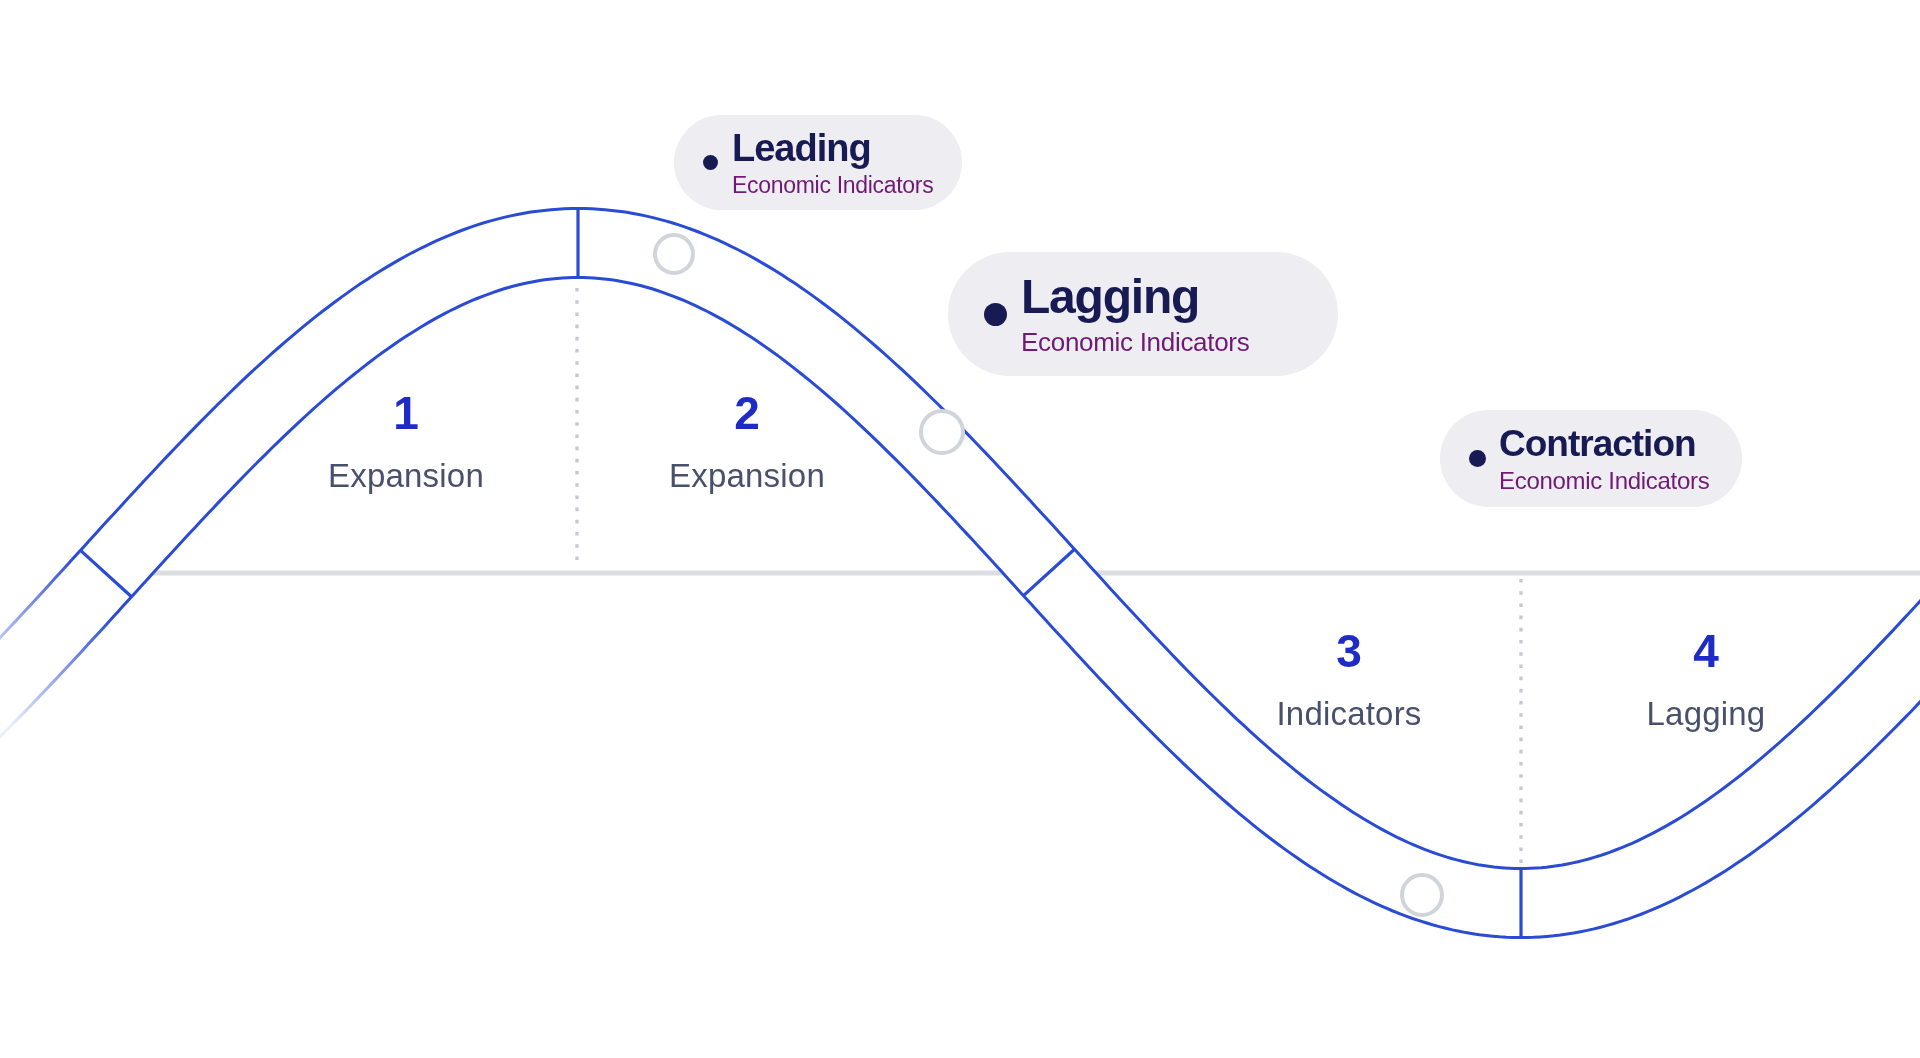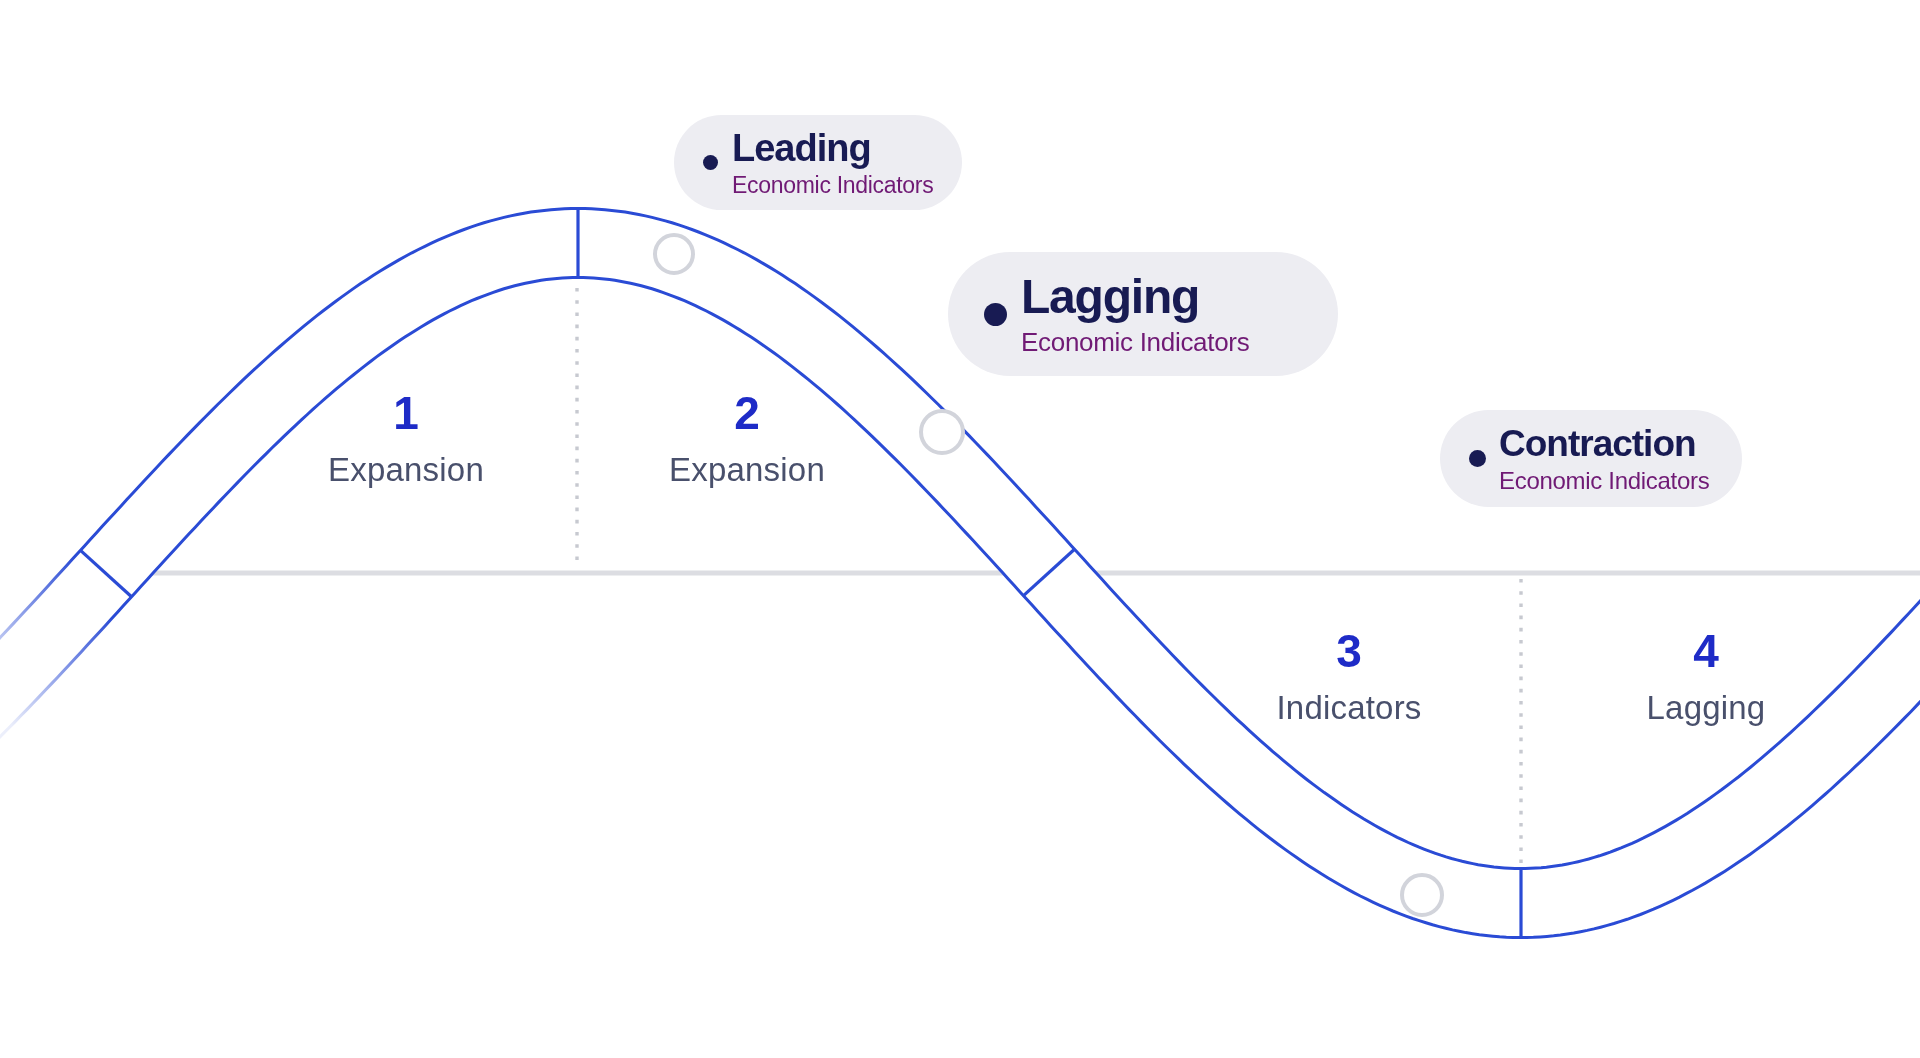--- a/index.html
+++ b/index.html
@@ -35,21 +35,21 @@
   .badge.coincident .dot{width:17px;height:17px;margin-right:13px;}
   .badge.coincident .title{font-size:37px;line-height:43px;}
   .badge.coincident .subtitle{font-size:24px;line-height:31px;}
 
   
   .phase{
     position:absolute;display:flex;flex-direction:column;align-items:center;
     text-align:center;transform:translateX(-50%);
   }
   .phase .num{font-size:46px;line-height:46px;font-weight:600;color:#1e2bc7;}
-  .phase .name{font-size:33px;line-height:33px;font-weight:400;color:#49506c;margin-top:17px;letter-spacing:0.2px;}
+  .phase .name{font-size:33px;line-height:33px;font-weight:400;color:#49506c;margin-top:23px;letter-spacing:0.2px;}
 
   .phase.p1{left:406px;top:390px;}
   .phase.p2{left:747px;top:390px;}
   .phase.p3{left:1349px;top:628px;}
   .phase.p4{left:1706px;top:628px;}
 </style>
 </head>
 <body>
 
 <div id="stage">

